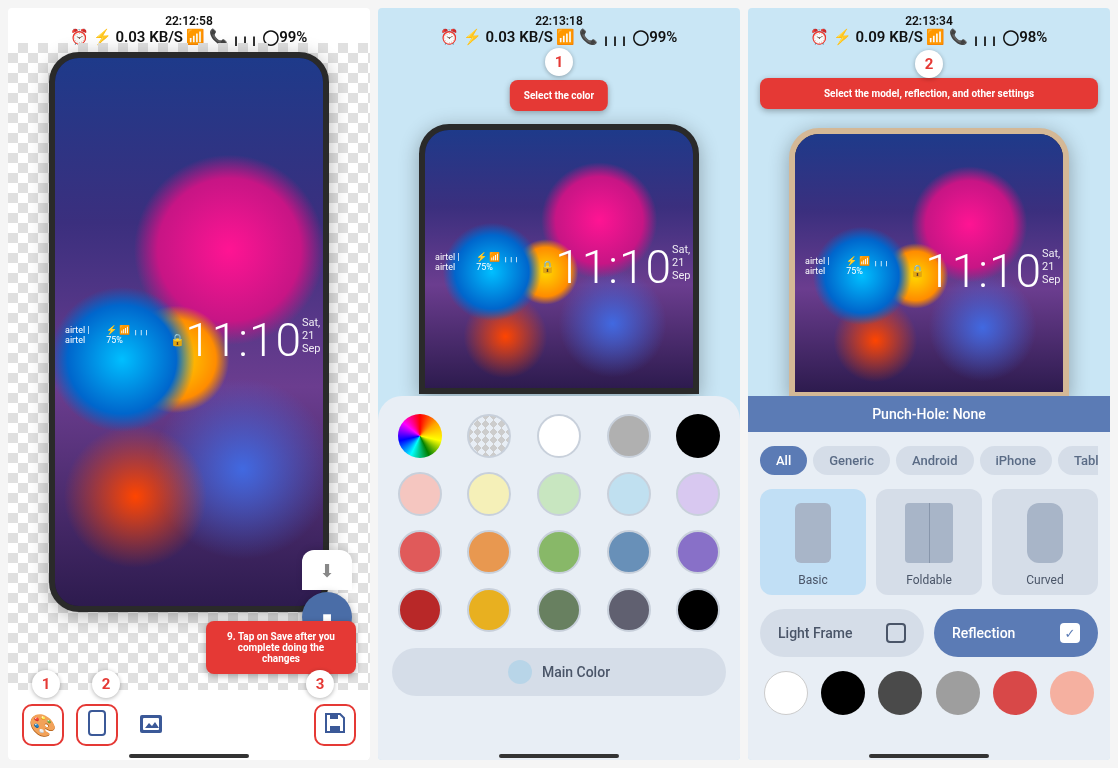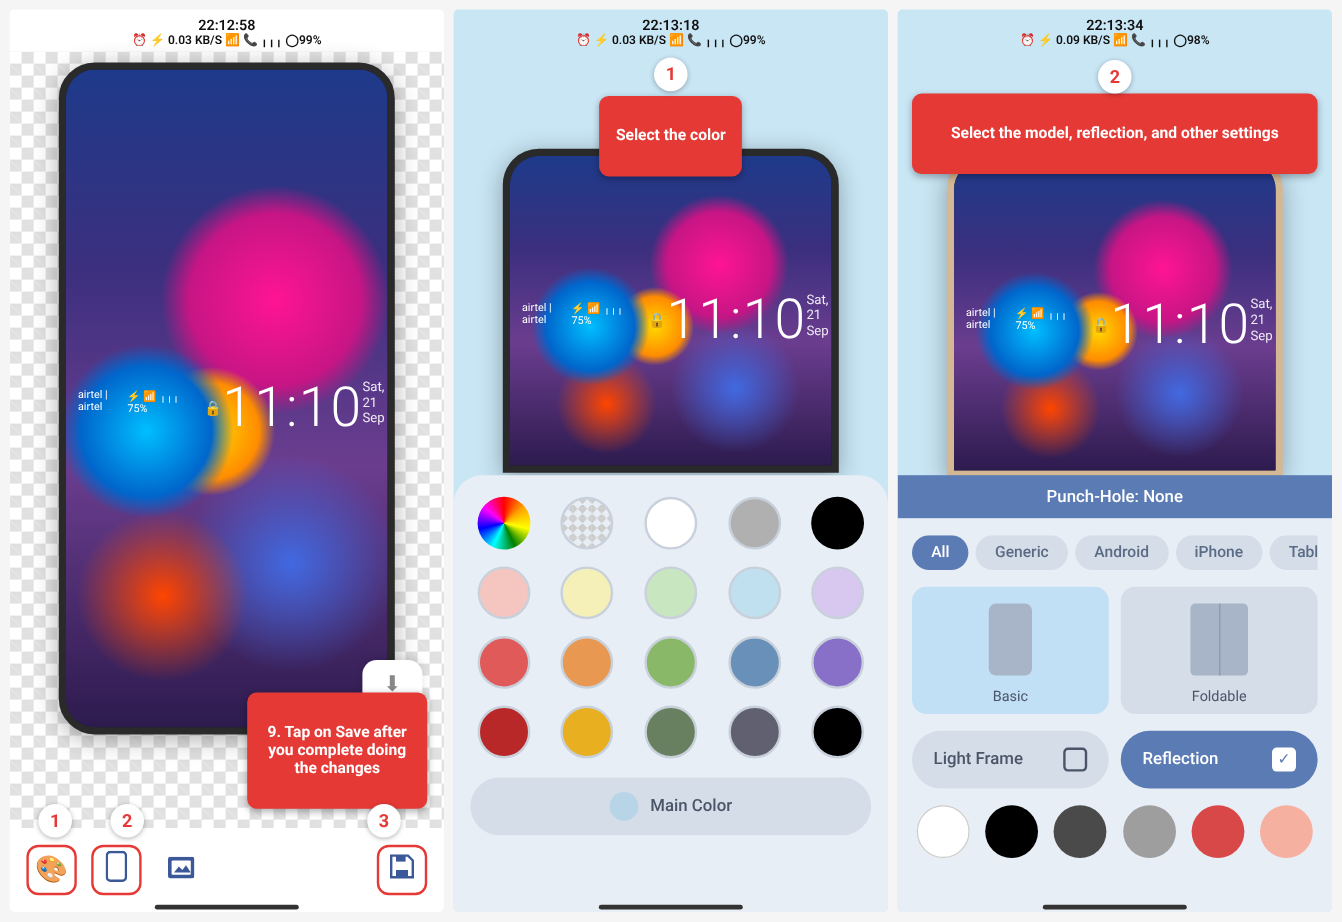--- a/index.html
+++ b/index.html
@@ -23,21 +23,21 @@
   .status-bar {
     display: flex;
     justify-content: space-between;
     align-items: center;
     padding: 6px 14px;
     font-size: 12px;
     font-weight: 600;
     color: #111;
     flex-direction: column;
   }
-  .status-right { display: flex; gap: 4px; align-items: center; font-size: 10px; }
+  .status-right { display: flex; gap: 4px; align-items: center; font-size: 15px; }
   .checker-bg {
     background-image:
       linear-gradient(45deg,#e0e0e0 25%,transparent 25%),
       linear-gradient(-45deg,#e0e0e0 25%,transparent 25%),
       linear-gradient(45deg,transparent 75%,#e0e0e0 75%),
       linear-gradient(-45deg,transparent 75%,#e0e0e0 75%);
     background-size: 20px 20px;
     background-position: 0 0,0 10px,10px -10px,-10px 0;
     position: absolute;
     inset: 35px 0 0 0;
@@ -149,23 +149,23 @@
     font-weight: 700;
     font-size: 15px;
     box-shadow: 0 1px 4px rgba(0,0,0,0.3);
     z-index: 10;
   }
   .callout {
     position: absolute;
     background: #e53935;
     color: #fff;
     font-weight: 700;
-    padding: 26px 14px;
+    padding: 10px 14px;
     border-radius: 8px;
-    font-size: 13px;
+    font-size: 10px;
     text-align: center;
     z-index: 9;
     box-shadow: 0 2px 6px rgba(0,0,0,0.3);
   }
 
   
   .panel {
     position: absolute;
     left: 0; right: 0; bottom: 0;
     background: #e8eef5;
@@ -458,20 +458,24 @@
         </div>
       <div class="model-row" id="model-row">
           <div class="model-card active">
             <div class="model-shape"></div>
             <div class="model-label">Basic</div>
           </div>
           <div class="model-card">
             <div class="model-shape foldable"></div>
             <div class="model-label">Foldable</div>
           </div>
+          <div class="model-card">
+            <div class="model-shape curved"></div>
+            <div class="model-label">Curved</div>
+          </div>
         </div>
       <div class="toggle-row">
         <div class="toggle-btn off">
           <span>Light Frame</span>
           <div class="check-box unchecked"></div>
         </div>
         <div class="toggle-btn on">
           <span>Reflection</span>
           <div class="check-box checked">✓</div>
         </div>

